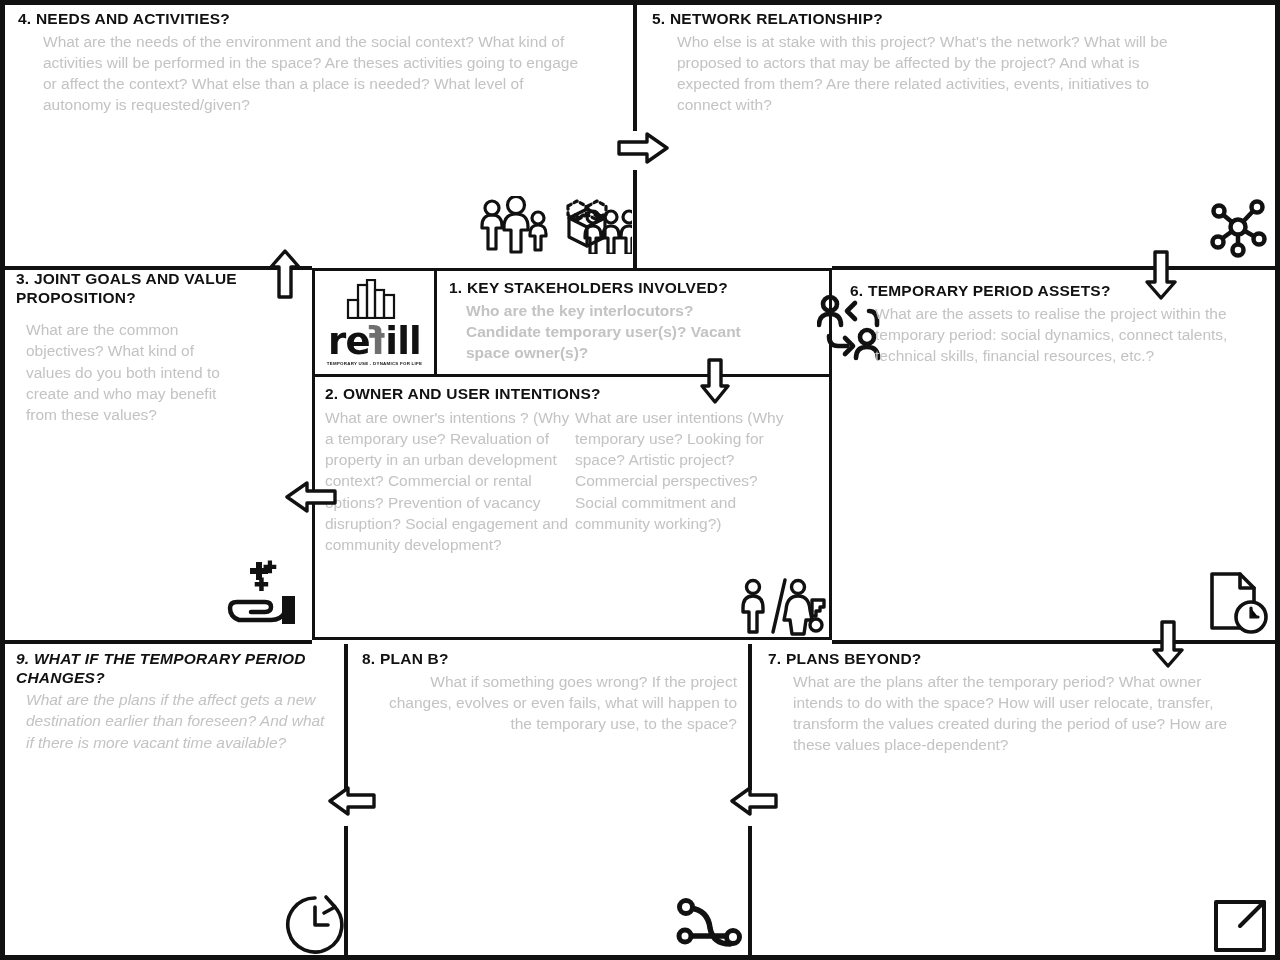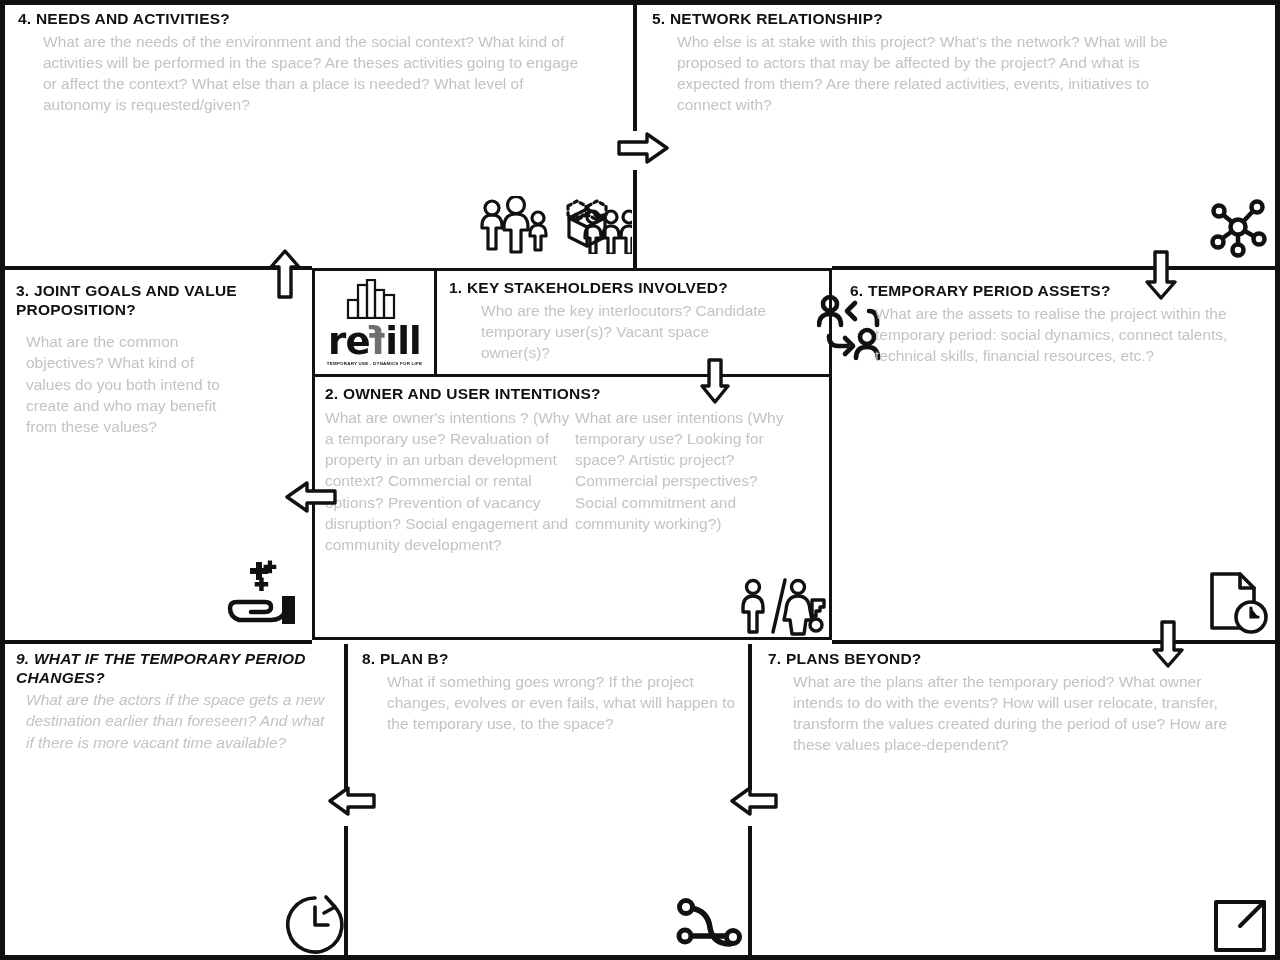--- a/index.html
+++ b/index.html
@@ -189,21 +189,21 @@
         <circle cx="31" cy="31" r="7.5"></circle>
         <circle cx="12" cy="15" r="5.5"></circle>
         <circle cx="50" cy="11" r="5.5"></circle>
         <circle cx="11" cy="46" r="5.5"></circle>
         <circle cx="52" cy="43" r="5.5"></circle>
         <circle cx="31" cy="54" r="5.5"></circle>
       </g>
     </svg>
   </div>
 
-  <div class="cell" style="left:16px; top:282px; width:290px;">
+  <div class="cell" style="left:16px; top:270px; width:290px;">
     <div class="cell-title" style="width:250px;">3. JOINT GOALS AND VALUE PROPOSITION?</div>
     <div class="cell-body nudge-sm" style="width:215px; margin-top:12px;">What are the common objectives? What kind of values do you both intend to create and who may benefit from these values?</div>
   </div>
 
   <div class="icon" style="left:224px; top:560px;">
     <svg width="80" height="72" viewBox="0 0 80 72">
       <g fill="#111111">
 
         <path d="M28 4 h6 v6 h6 v6 h-6 v6 h-6 v-6 h-6 v-6 h6 z" transform="translate(4,-2)"></path>
         <path d="M28 4 h5 v5 h5 v5 h-5 v5 h-5 v-5 h-5 v-5 h5 z" transform="translate(20,-3) scale(0.85)"></path>
@@ -229,21 +229,21 @@
             <rect x="40" y="16" width="10" height="23"></rect>
           </g>
         </svg>
       </div>
       <div class="logo-word"><span>re</span><span class="flip">f</span><span>ill</span></div>
       <div class="logo-tag">TEMPORARY USE - DYNAMICS FOR LIFE</div>
     </div>
 
     <div id="sec1-cell">
       <div class="cell-title">1. KEY STAKEHOLDERS INVOLVED?</div>
-      <div class="cell-body" style="width:290px; margin-left:32px;">Who are the key interlocutors? Candidate temporary user(s)? Vacant space owner(s)?</div>
+      <div class="cell-body" style="width:290px; margin-left:17px;font-weight:bold;">Who are the key interlocutors? Candidate temporary user(s)? Vacant space owner(s)?</div>
       <div class="icon" style="left:380px; top:22px;">
         <svg width="64" height="70" viewBox="0 0 64 70">
           <g fill="none" stroke="#111111" stroke-width="4.6" stroke-linecap="round" stroke-linejoin="round">
             <circle cx="13" cy="11" r="7"></circle>
             <path d="M2 32 q0-11 11-11 q11 0 11 11"></path>
             <circle cx="50" cy="44" r="7"></circle>
             <path d="M39 65 q0-11 11-11 q11 0 11 11"></path>
             <path d="M52 18 q8 0 8 10 l0 4"></path>
             <path d="M38 10 l-8 8 8 8" stroke-width="4.6"></path>
             <path d="M12 43 q0 10 9 10 l9 0"></path>
@@ -293,55 +293,55 @@
       </g>
       <circle cx="45" cy="47" r="15" fill="#ffffff" stroke="#111111" stroke-width="3.6"></circle>
       <g stroke="#111111" stroke-width="3.2" stroke-linecap="round">
         <path d="M45 38 l0 9 7 0"></path>
       </g>
     </svg>
   </div>
 
   <div class="cell" style="left:16px; top:650px; width:330px;font-style:italic;">
     <div class="cell-title" style="width:305px;">9. WHAT IF THE TEMPORARY PERIOD CHANGES?</div>
-    <div class="cell-body nudge-sm" style="width:310px;">What are the actors if the space gets a new destination earlier than foreseen? And what if there is more vacant time available?</div>
+    <div class="cell-body nudge-sm" style="width:310px;">What are the plans if the affect gets a new destination earlier than foreseen? And what if there is more vacant time available?</div>
   </div>
 
   <div class="icon" style="left:283px; top:893px;">
     <svg width="64" height="64" viewBox="0 0 64 64">
       <g fill="none" stroke="#111111" stroke-width="3.6" stroke-linecap="round" stroke-linejoin="round">
         <path d="M32 5 a27 27 0 1 0 19 8"></path>
         <path d="M43 4 l9 10 -11 6"></path>
         <path d="M32 14 l0 18 13 0"></path>
       </g>
     </svg>
   </div>
 
   <div class="cell" style="left:362px; top:650px; width:420px;">
     <div class="cell-title">8. PLAN B?</div>
-    <div class="cell-body" style="width:350px;">What if something goes wrong? If the project changes, evolves or even fails, what will happen to the temporary use, to the space?</div>
+    <div class="cell-body" style="width:350px;text-align:right;">What if something goes wrong? If the project changes, evolves or even fails, what will happen to the temporary use, to the space?</div>
   </div>
 
   <div class="icon" style="left:676px; top:896px;">
     <svg width="70" height="54" viewBox="0 0 70 54">
       <g fill="none" stroke="#111111" stroke-width="5.5" stroke-linecap="round">
         <path d="M14 12 q18 2 20 20 q3 16 20 16"></path>
         <path d="M12 40 l40 0"></path>
       </g>
       <g fill="#ffffff" stroke="#111111" stroke-width="5">
         <circle cx="10" cy="11" r="6.5"></circle>
         <circle cx="9" cy="40" r="6"></circle>
         <circle cx="57" cy="41" r="6.5"></circle>
       </g>
     </svg>
   </div>
 
   <div class="cell" style="left:768px; top:650px; width:500px;">
     <div class="cell-title">7. PLANS BEYOND?</div>
-    <div class="cell-body" style="width:460px;">What are the plans after the temporary period? What owner intends to do with the events? How will user relocate, transfer, transform the values created during the period of use? How are these values place-dependent?</div>
+    <div class="cell-body" style="width:460px;">What are the plans after the temporary period? What owner intends to do with the space? How will user relocate, transfer, transform the values created during the period of use? How are these values place-dependent?</div>
   </div>
 
   <div class="icon" style="left:1212px; top:898px;">
     <svg width="56" height="56" viewBox="0 0 56 56">
       <g fill="none" stroke="#111111" stroke-width="4" stroke-linecap="round" stroke-linejoin="round">
         <path d="M38 4 L4 4 4 52 52 52 52 18"></path>
         <path d="M28 28 L52 4"></path>
         <path d="M34 4 l18 0 0 18"></path>
       </g>
     </svg>

